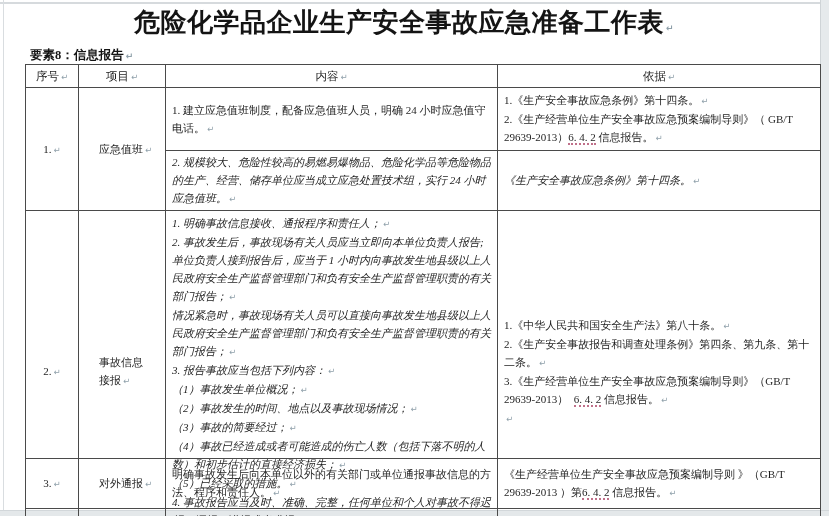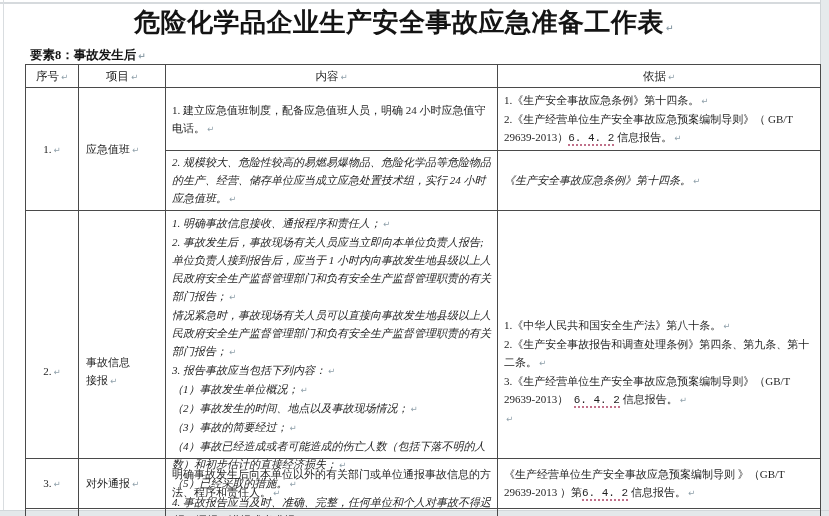--- a/index.html
+++ b/index.html
@@ -27,47 +27,47 @@
   }
   table {
     position:absolute; left:25px; border-collapse:collapse; table-layout:fixed;
     width:795px; font-size:11px; color:#1f1f1f;
   }
   #tbl-main  { top:64px; }
   #tbl-notif { top:458px; }
   th, td { border:1px solid #4a4a4a; vertical-align:middle; font-weight:normal; }
   th { text-align:center; height:23px; font-size:11.5px; }
   td.c-no   { text-align:center; }
-  td.c-item { padding-left:7px; padding-right:4px; }
+  td.c-item { padding-left:20px; padding-right:4px; }
   td.c-text { padding:2px 4px 2px 6px; }
   td.v-top  { vertical-align:top; padding-top:3px;font-style:italic; }
   .pline { line-height:18px; white-space:pre-wrap; min-height:15.4px; }
   .pmark {
     color:#8fa0aa; font-size:8.5px; margin-left:2px; vertical-align:baseline;
     font-family:"DejaVu Sans","Liberation Sans",sans-serif;
   }
   .pmark-inline { color:#8fa0aa; font-size:9px; margin-left:2px;
     font-family:"DejaVu Sans","Liberation Sans",sans-serif; }
-  .dotted-ref { border-bottom:2px dotted #c0708a;font-family:Liberation Mono, monospace; }
+  .dotted-ref { border-bottom:2px dotted #c0708a; }
   .r-h1a { height:63px; }
   .r-h1b { height:46px;font-style:italic; }
   .r-h2  { height:249px; }
   .r-h3  { height:50px; }
 </style>
 </head>
 <body>
 
 <div class="edge-top"></div>
 <div class="edge-left"></div>
 <div class="edge-right"></div>
 <div class="edge-bottom"></div>
 
 <div class="doc-title"><span>危险化学品企业生产安全事故应急准备工作表</span><span class="pmark-inline">↵</span></div>
 
-<div class="section-label"><span>要素8：事故发生后</span><span class="pmark-inline">↵</span></div>
+<div class="section-label"><span>要素8：信息报告</span><span class="pmark-inline">↵</span></div>
 
 <table id="tbl-main">
   <colgroup>
     <col style="width:53px">
       <col style="width:87px">
       <col style="width:332px">
       <col style="width:323px">
   </colgroup>
   <tbody>
       <tr>

